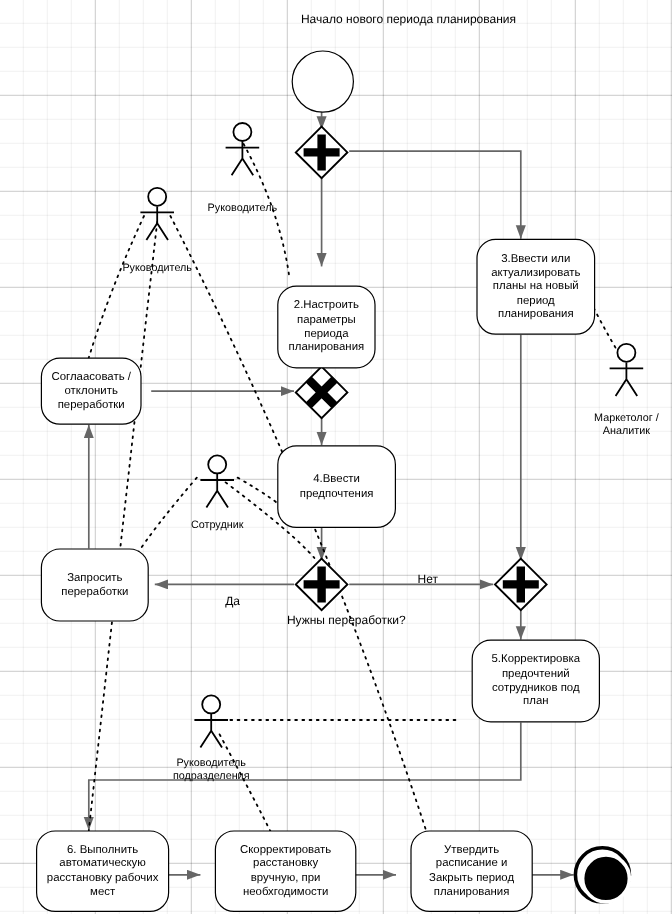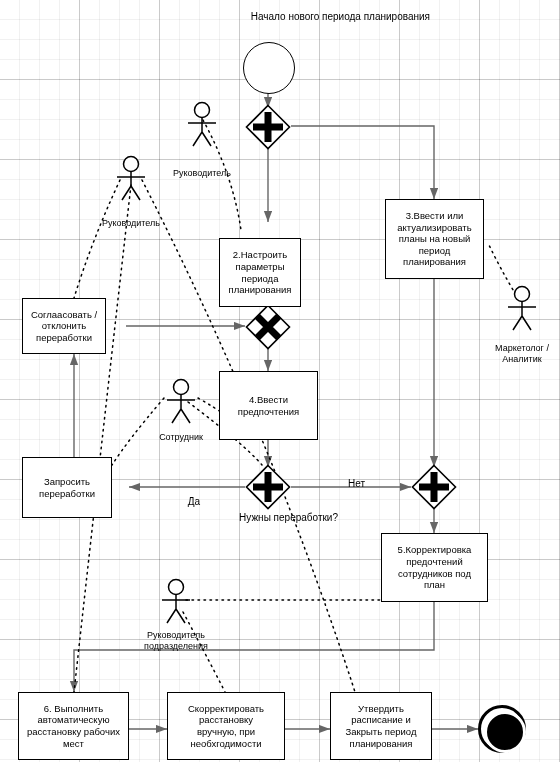--- a/index.html
+++ b/index.html
@@ -28,24 +28,25 @@
     display: flex;
     align-items: center;
     justify-content: center;
     text-align: center;
     color: #000000;
     line-height: 1.22;
     white-space: pre-line;
   }
   .task {
     border: 1.5px solid #000000;
-    border-radius: 0;
+    border-radius: 16px;
     background: #ffffff;
     font-size: 9.5px;
     padding: 3px 4px;
+    margin-left: 12px;
   }
   .label-text {
     position: absolute;
     color: #000000;
     font-size: 10px;
     text-align: right;
     white-space: pre-line;
     line-height: 1.2;
   }
   .actor-label {

